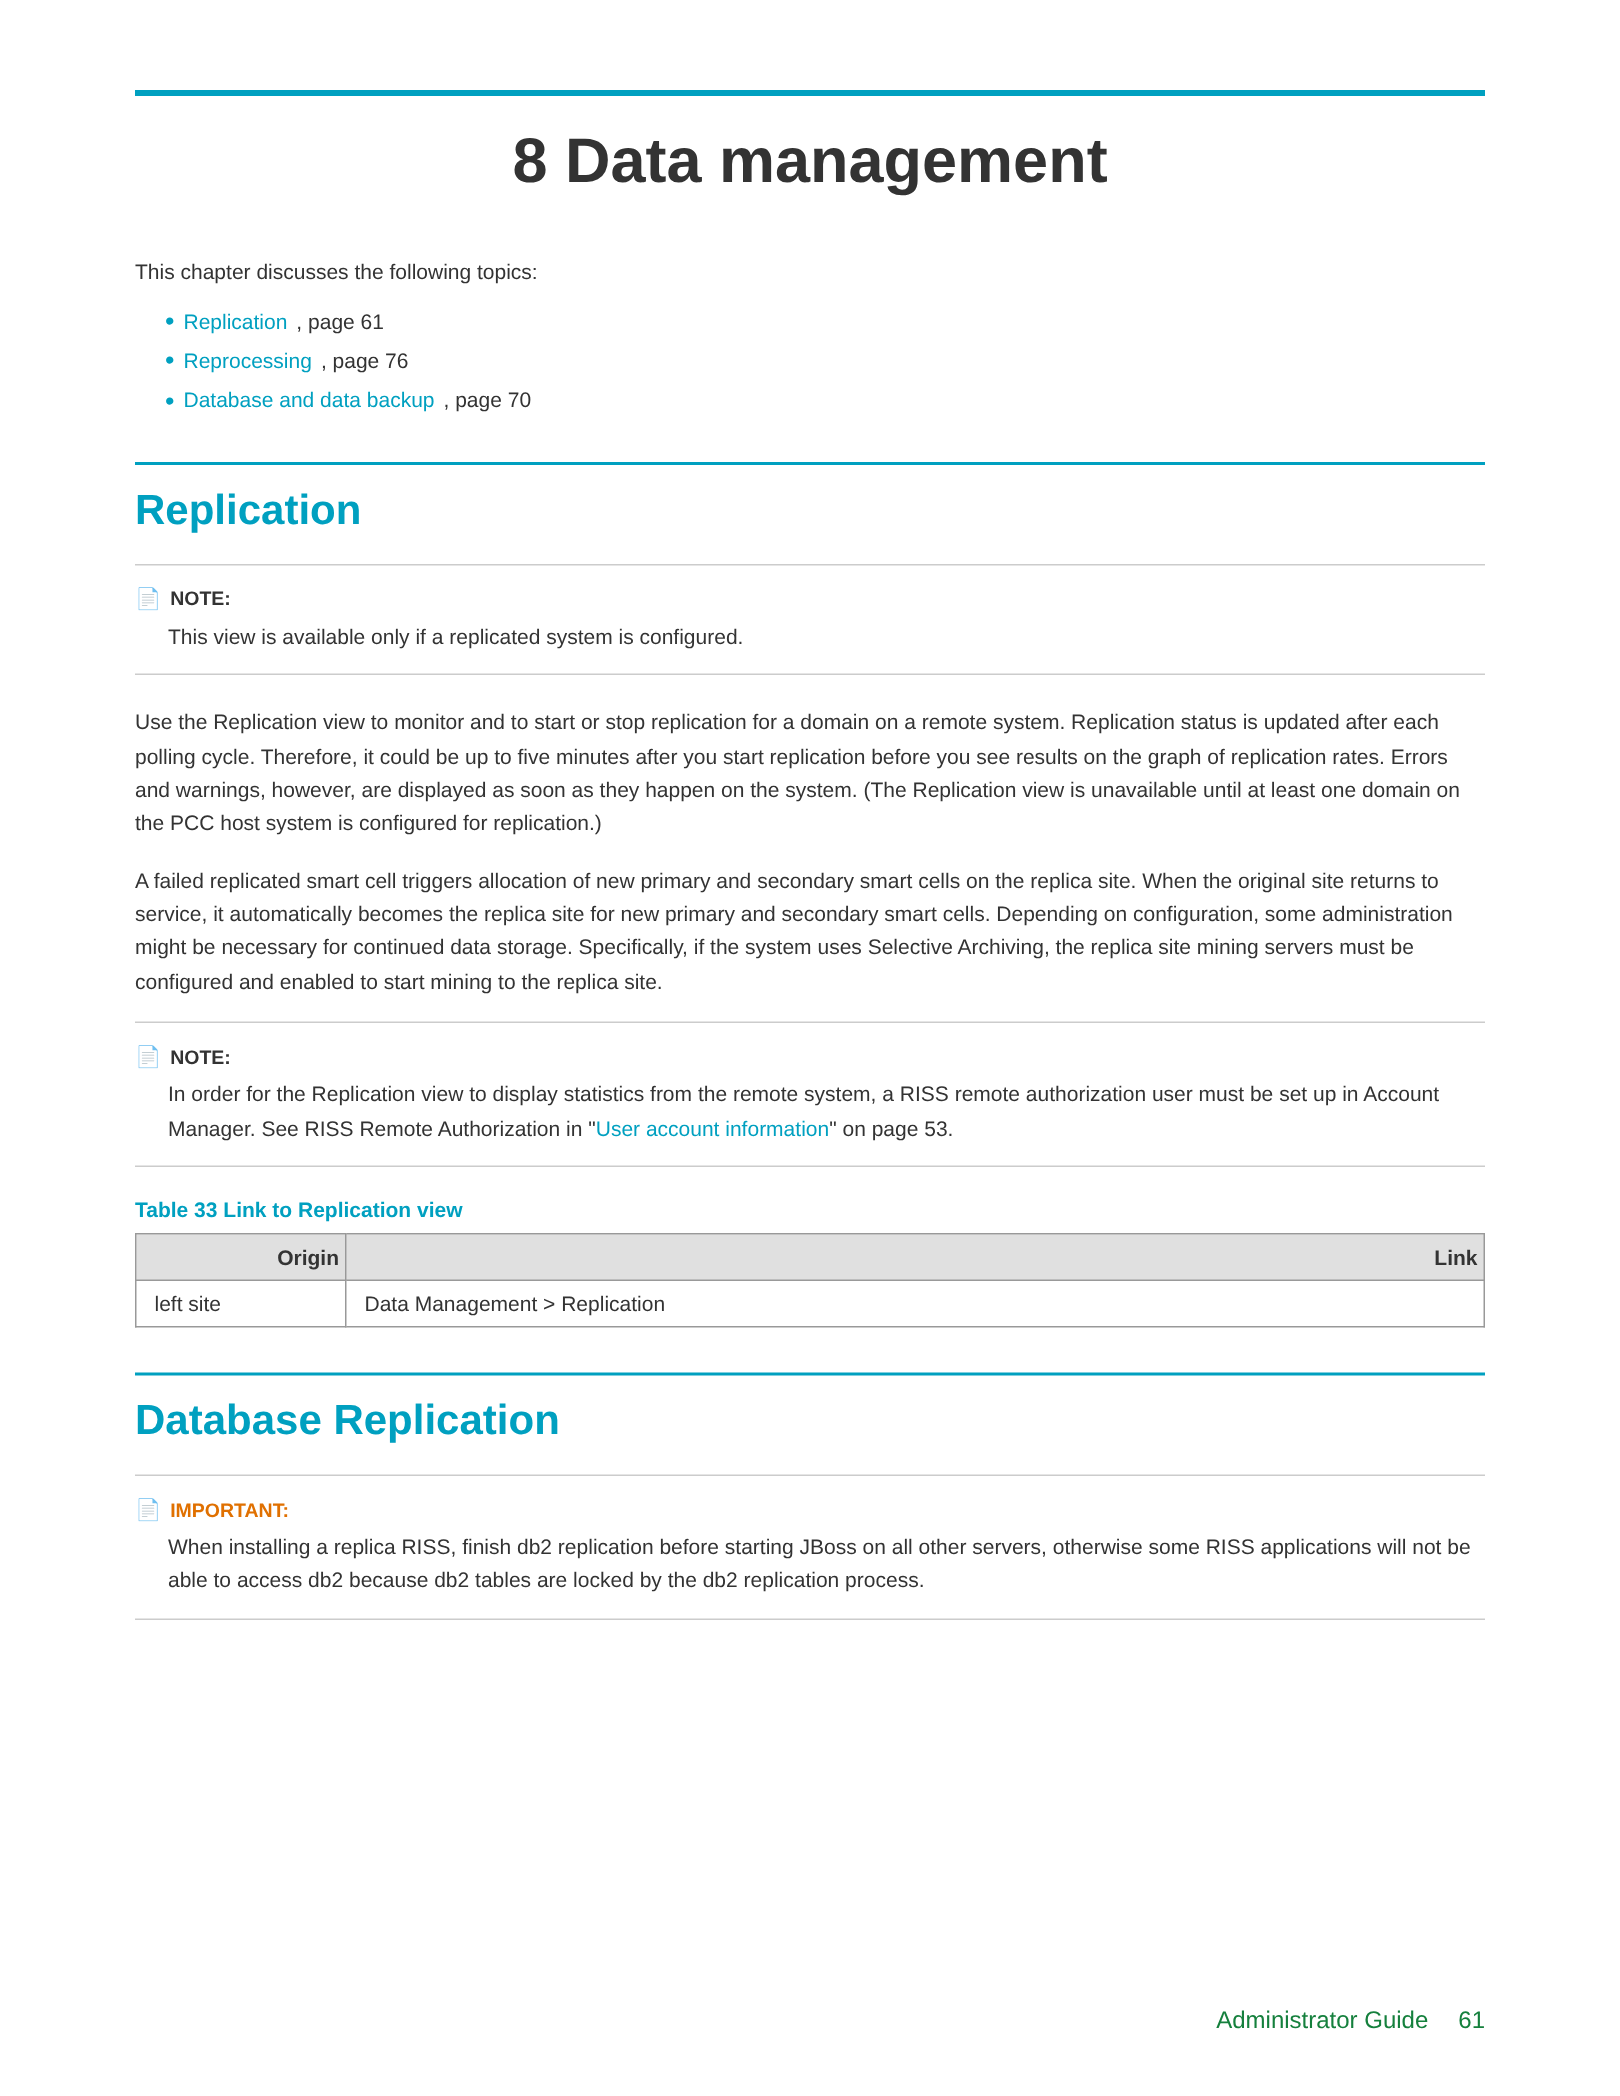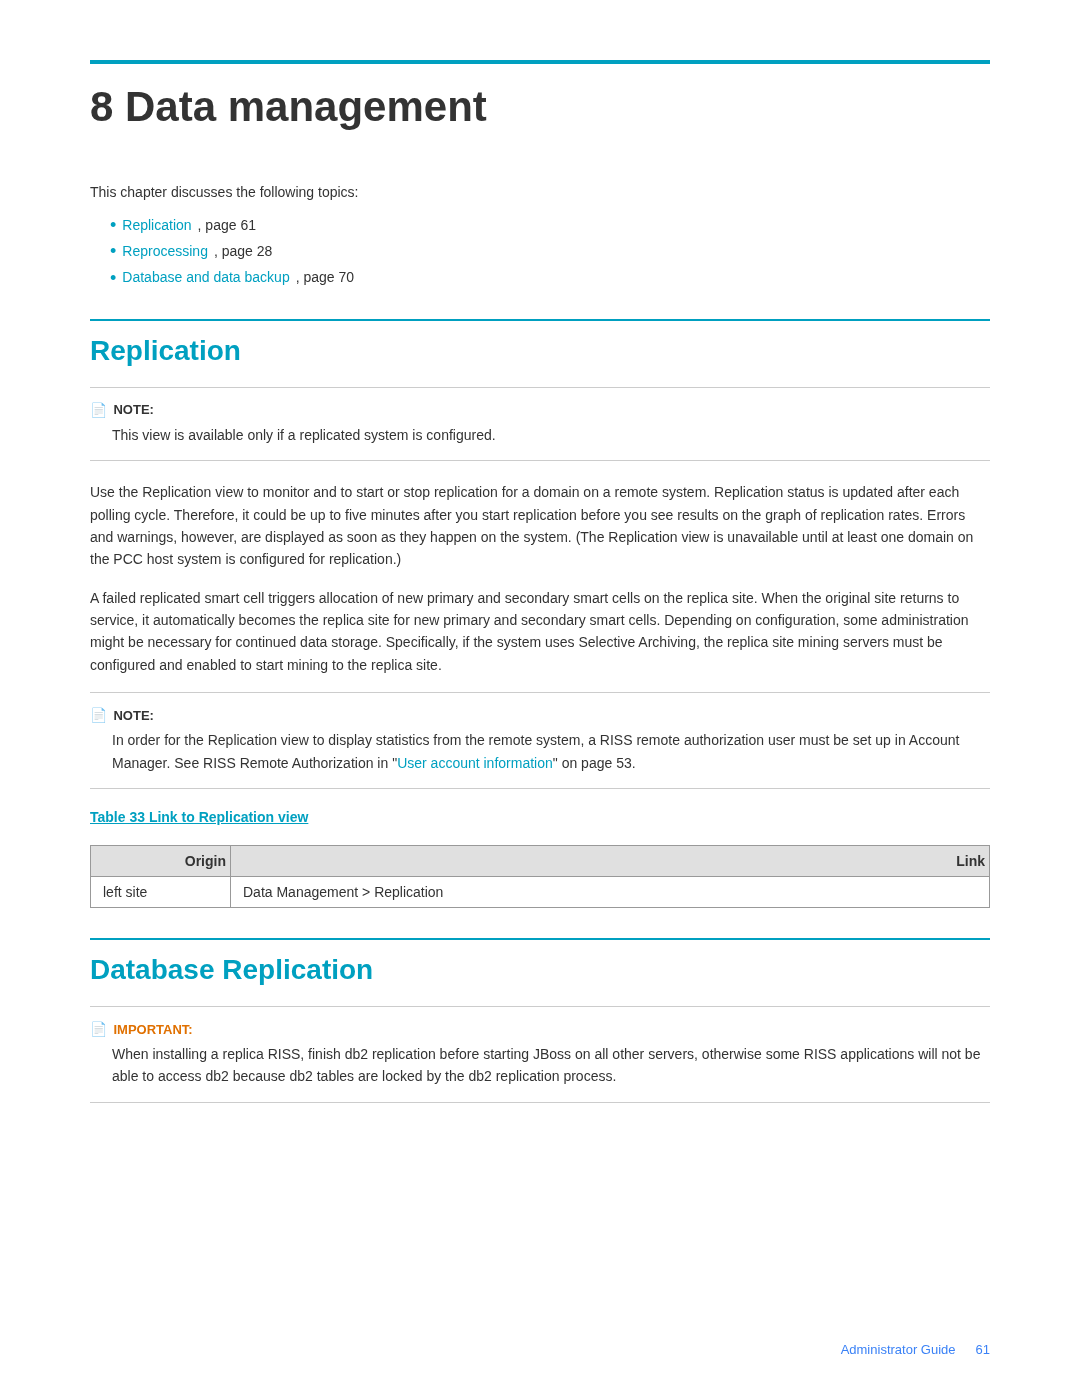--- a/index.html
+++ b/index.html
@@ -21,22 +21,23 @@
       padding: 60px 90px 60px 90px;
       max-width: 1080px;
     }
 
     .chapter-title {
       font-size: 42px;
       font-weight: bold;
       color: #333;
       border-top: 4px solid #00a0c0;
       padding-top: 20px;
-      margin-bottom: 51px;
+      margin-bottom: 40px;
       line-height: 1.1;
+      text-align: center;
     }
 
     .intro-text {
       margin-bottom: 10px;
       line-height: 1.6;
     }
 
     .toc-list {
       list-style: none;
       margin: 10px 0 30px 20px;
@@ -99,23 +100,22 @@
     }
 
     .body-para {
       line-height: 1.6;
       margin-bottom: 16px;
     }
 
     .table-caption {
       font-weight: bold;
       color: #00a0c0;
-      margin-bottom: 20px;
-      font-size: 14px;
-      text-decoration: underline;
+      margin-bottom: 8px;
+      font-size: 14px;
     }
 
     .data-table {
       width: 100%;
       border-collapse: collapse;
       margin-bottom: 30px;
       font-size: 14px;
     }
 
     .data-table th {
@@ -142,22 +142,22 @@
     }
 
     .important-label {
       color: #e07000;
     }
 
     .footer {
       position: absolute;
       bottom: 40px;
       right: 90px;
-      font-size: 13px;
-      color: #3b82f6;
+      font-size: 16px;
+      color: #15803d;
       display: flex;
       gap: 20px;
       align-items: center;
     }
   </style>
 </head>
 <body>
 
 <div class="page" style="position:relative; min-height:1397px;">
 
@@ -169,21 +169,21 @@
 
   <p class="intro-text">This chapter discusses the following topics:</p>
 
   <ul class="toc-list">
     <li>
       <a class="toc-link" href="#">Replication</a>
       <span>, page 61</span>
     </li>
     <li>
       <a class="toc-link" href="#">Reprocessing</a>
-      <span> , page 28</span>
+      <span> , page 76</span>
     </li>
     <li>
       <a class="toc-link" href="#">Database and data backup</a>
       <span>, page 70</span>
     </li>
   </ul>
 
   <h2 class="section-title">Replication</h2>
 
   <div class="note-box">

